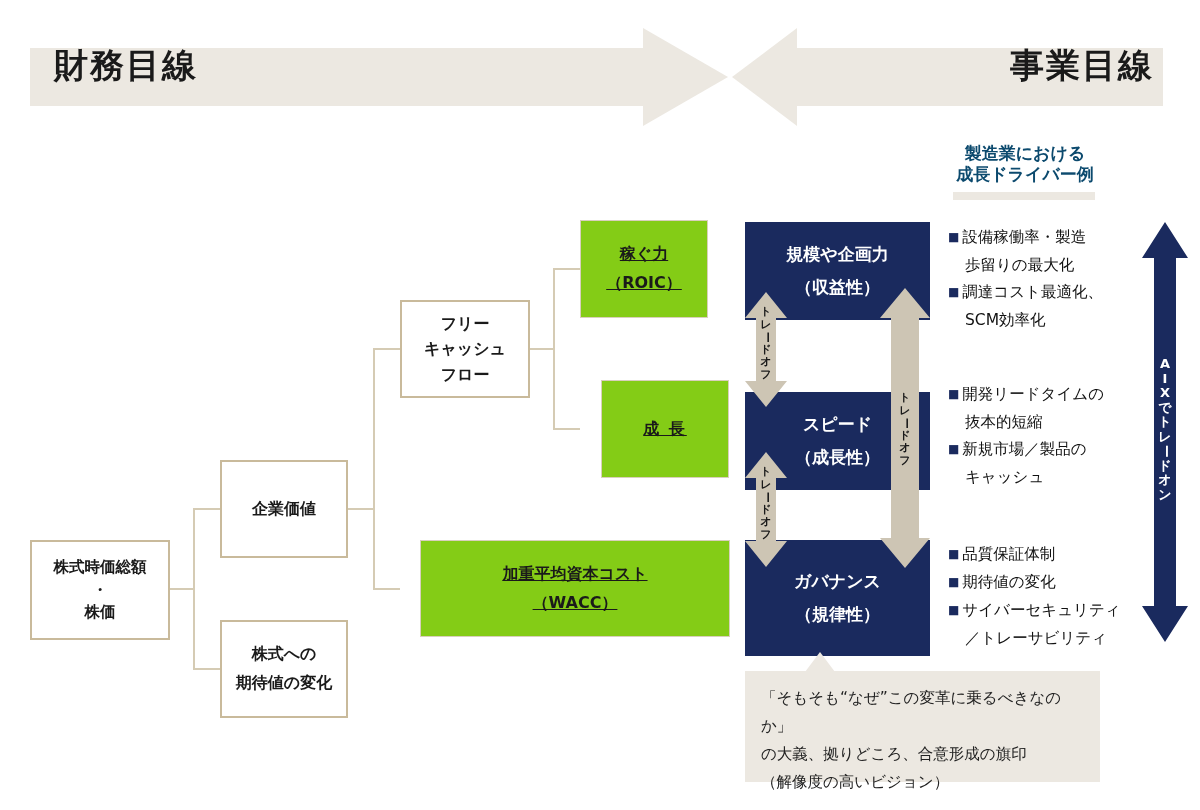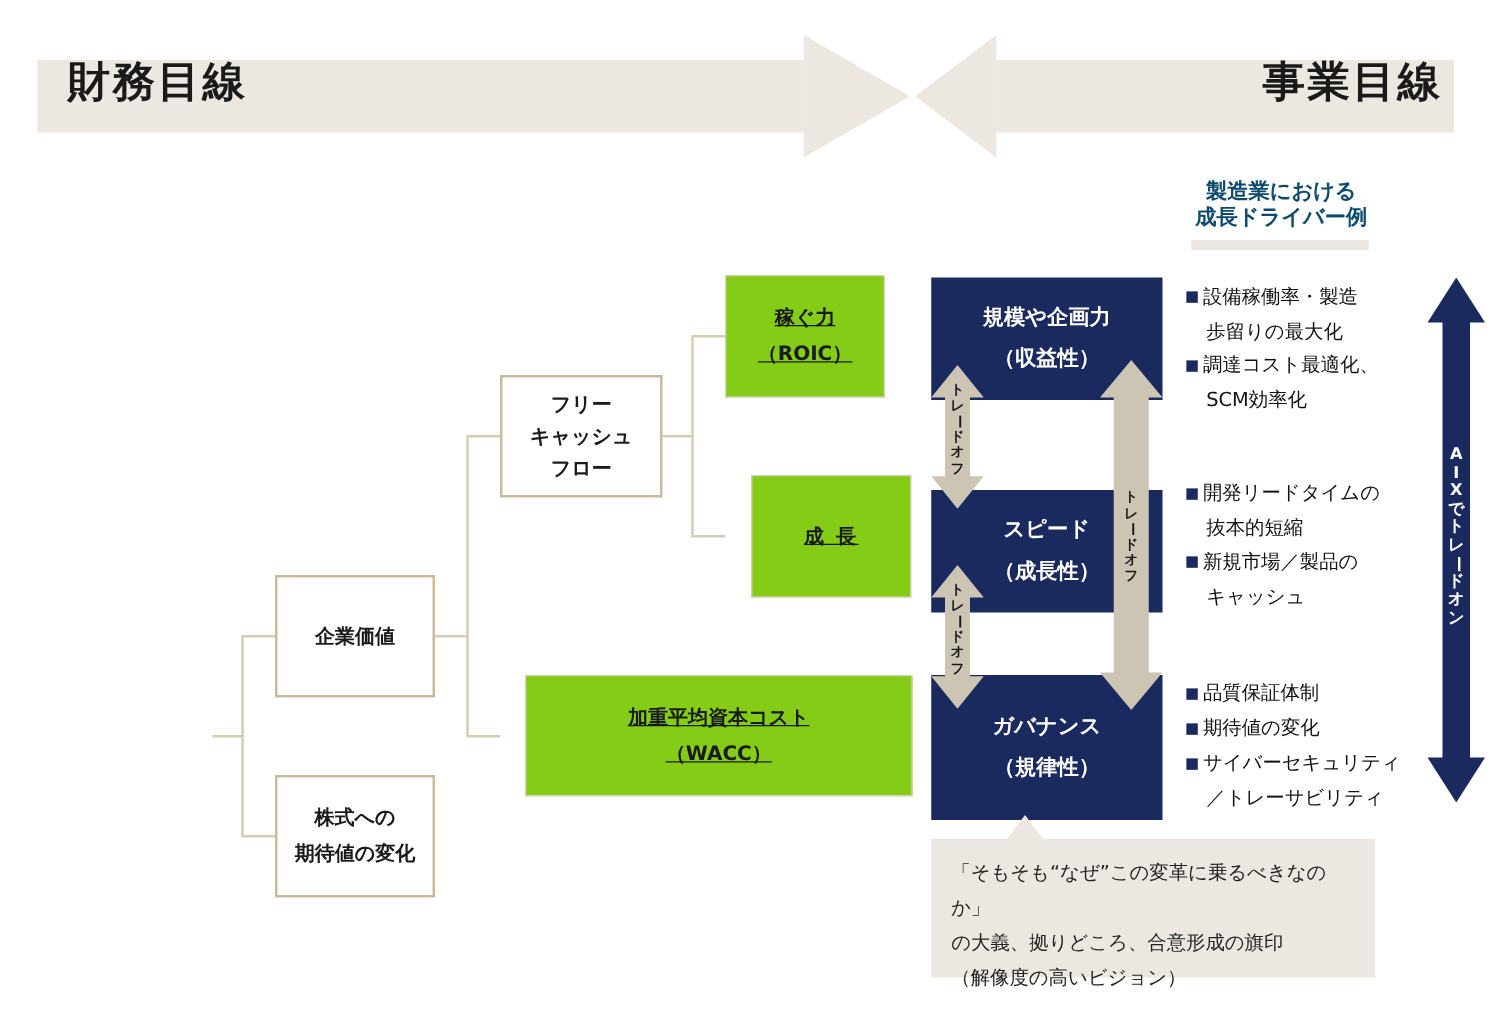--- a/index.html
+++ b/index.html
@@ -80,20 +80,25 @@
   <div class="tl" style="left:195px;top:668px;width:25px;height:2px;"></div>
   <div class="tl" style="left:348px;top:508px;width:27px;height:2px;"></div>
   <div class="tl" style="left:373px;top:348px;width:2px;height:242px;"></div>
   <div class="tl" style="left:375px;top:348px;width:25px;height:2px;"></div>
   <div class="tl" style="left:375px;top:588px;width:25px;height:2px;"></div>
   <div class="tl" style="left:530px;top:348px;width:25px;height:2px;"></div>
   <div class="tl" style="left:553px;top:268px;width:2px;height:162px;"></div>
   <div class="tl" style="left:555px;top:268px;width:25px;height:2px;"></div>
   <div class="tl" style="left:555px;top:428px;width:25px;height:2px;"></div>
 
+  <div class="wbox box-market">
+    <div>株式時価総額</div>
+    <div>・</div>
+    <div>株価</div>
+  </div>
   <div class="wbox box-ev">
     <div>企業価値</div>
   </div>
   <div class="wbox box-eq">
     <div>株式への</div>
     <div>期待値の変化</div>
   </div>
   <div class="wbox box-fcf">
     <div>フリー</div>
     <div>キャッシュ</div>

